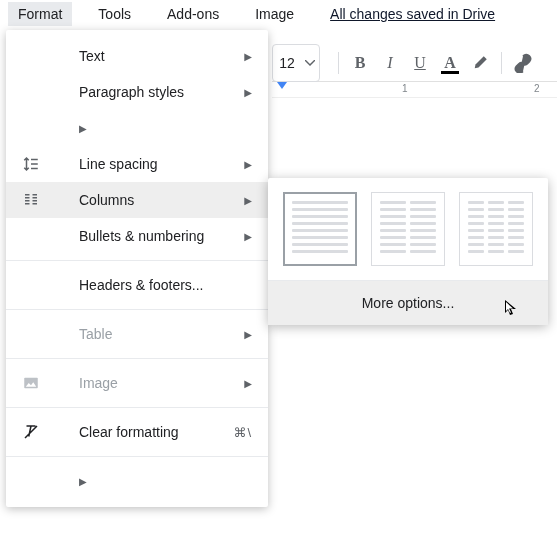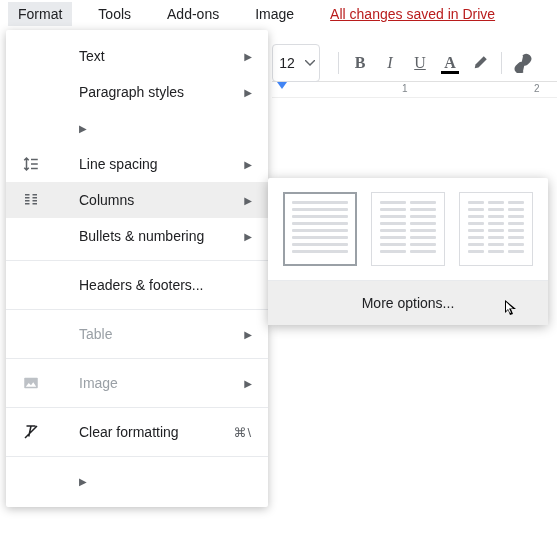--- a/index.html
+++ b/index.html
@@ -1,21 +1,21 @@
 <!DOCTYPE html>
 <html><head>
 <meta charset="utf-8">
 <style>
   * { box-sizing: border-box; margin: 0; padding: 0; }
   body { font-family: Arial, Helvetica, sans-serif; font-size: 14px; color: #202124; background: #fff; width: 557px; height: 548px; overflow: hidden; position: relative; }
 
   .menubar { display: flex; align-items: center; height: 28px; padding: 4px 8px; gap: 16px; font-size: 14px; }
   .menubar .menu-item { padding: 4px 10px; cursor: pointer; }
   .menubar .menu-item.active { background: #e8eaed; }
-  .saved { color: #b91c1c; text-decoration: underline; margin-left: 10px; cursor: pointer; text-align: center; }
+  .saved { color: #0f172a; text-decoration: underline; margin-left: 10px; cursor: pointer; text-align: center; }
 
   .toolbar { position: absolute; top: 44px; left: 272px; right: 0; height: 38px; display: flex; align-items: center; gap: 0; border-bottom: 1px solid #e0e0e0; padding-right: 8px; }
   .fontsize-box { display: flex; align-items: center; border: 1px solid #dadce0; border-radius: 4px; height: 38px; margin-right: 12px; }
   .fontsize-box span.num { width: 28px; text-align: center; font-size: 14px; }
   .fontsize-box .caret { width: 18px; display:flex; align-items:center; justify-content:center; }
   .fmt-btn { width: 30px; height: 30px; display: inline-flex; align-items: center; justify-content: center; cursor: pointer; font-size: 16px; color: #5f6368; }
   .fmt-btn.bold { font-weight: bold; font-family: "Times New Roman", serif; }
   .fmt-btn.italic { font-style: italic; font-family: "Times New Roman", serif; }
   .fmt-btn.underline { text-decoration: underline; font-family: "Times New Roman", serif; }
   .text-color { position: relative; font-family: "Times New Roman", serif; font-weight:bold; }

